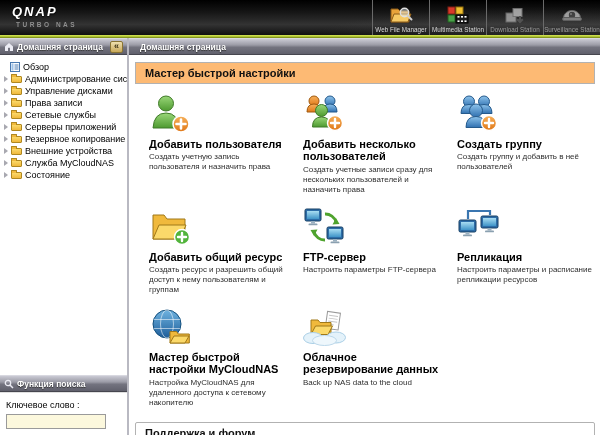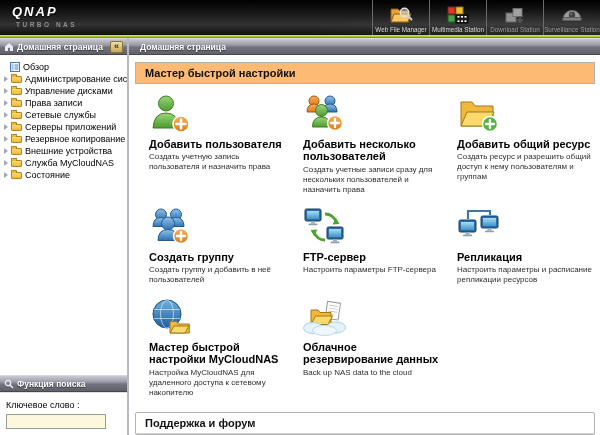--- a/index.html
+++ b/index.html
@@ -296,42 +296,42 @@
               <path d="M9.5 33 q0 -10 9 -10 q9 0 9 10 z" fill="url(#gGreen)" stroke="#3f7a28"></path>
               <circle cx="32" cy="29" r="7.5" fill="url(#gOrange)" stroke="#fff" stroke-width="1.4"></circle>
               <path d="M32 25 v8 M28 29 h8" stroke="#fff" stroke-width="2.4" stroke-linecap="round"></path>
             </svg></div>
             <div class="wz-title">Добавить несколько пользователей</div>
             <div class="wz-desc">Создать учетные записи сразу для нескольких пользователей и назначить права</div>
           </div>
 
           <div class="wz-item">
             <div class="wz-icon"><svg width="44" height="40" viewBox="0 0 44 40">
-              <path d="M4 8 h11 l3 4 h18 v20 H4 z" fill="#f0b93c" stroke="#a07818"></path>
-              <path d="M4 32 l6 -14 h27 l-6 14 z" fill="#fbd96a" stroke="#a07818"></path>
-              <circle cx="33" cy="30" r="7.5" fill="#52b43c" stroke="#fff" stroke-width="1.4"></circle>
-              <path d="M33 26 v8 M29 30 h8" stroke="#fff" stroke-width="2.4" stroke-linecap="round"></path>
-            </svg></div>
-            <div class="wz-title">Добавить общий ресурс</div>
-            <div class="wz-desc">Создать ресурс и разрешить общий доступ к нему пользователям и группам</div>
-          </div>
-
-          <div class="wz-item">
-            <div class="wz-icon"><svg width="44" height="40" viewBox="0 0 44 40">
               <circle cx="12" cy="7.5" r="5.5" fill="url(#gBlue)" stroke="#255a8c"></circle>
               <path d="M4 19.5 q0 -9 8 -9 q8 0 8 9 z" fill="url(#gBlue)" stroke="#255a8c"></path>
               <circle cx="27" cy="7.5" r="5.5" fill="url(#gBlue)" stroke="#255a8c"></circle>
               <path d="M19 19.5 q0 -9 8 -9 q8 0 8 9 z" fill="url(#gBlue)" stroke="#255a8c"></path>
               <circle cx="19" cy="16.5" r="6.5" fill="url(#gBlue)" stroke="#255a8c"></circle>
               <path d="M9 33.5 q0 -11 10 -11 q10 0 10 11 z" fill="url(#gBlue)" stroke="#255a8c"></path>
               <circle cx="32" cy="29" r="7.5" fill="url(#gOrange)" stroke="#fff" stroke-width="1.4"></circle>
               <path d="M32 25 v8 M28 29 h8" stroke="#fff" stroke-width="2.4" stroke-linecap="round"></path>
             </svg></div>
             <div class="wz-title">Создать группу</div>
             <div class="wz-desc">Создать группу и добавить в неё пользователей</div>
+          </div>
+
+          <div class="wz-item">
+            <div class="wz-icon"><svg width="44" height="40" viewBox="0 0 44 40">
+              <path d="M4 8 h11 l3 4 h18 v20 H4 z" fill="#f0b93c" stroke="#a07818"></path>
+              <path d="M4 32 l6 -14 h27 l-6 14 z" fill="#fbd96a" stroke="#a07818"></path>
+              <circle cx="33" cy="30" r="7.5" fill="#52b43c" stroke="#fff" stroke-width="1.4"></circle>
+              <path d="M33 26 v8 M29 30 h8" stroke="#fff" stroke-width="2.4" stroke-linecap="round"></path>
+            </svg></div>
+            <div class="wz-title">Добавить общий ресурс</div>
+            <div class="wz-desc">Создать ресурс и разрешить общий доступ к нему пользователям и группам</div>
           </div>
 
           <div class="wz-item">
             <div class="wz-icon"><svg width="44" height="40" viewBox="0 0 44 40">
               <g>
                 <rect x="2" y="2" width="16" height="12" rx="1.5" fill="#2d6da8" stroke="#173f63"></rect>
                 <rect x="4" y="4" width="12" height="8" fill="url(#gScreen)"></rect>
                 <rect x="8" y="14" width="4" height="2.5" fill="#9ab0c0"></rect>
                 <rect x="5.5" y="16.5" width="9" height="1.8" rx=".9" fill="#8aa0b0"></rect>
               </g>

